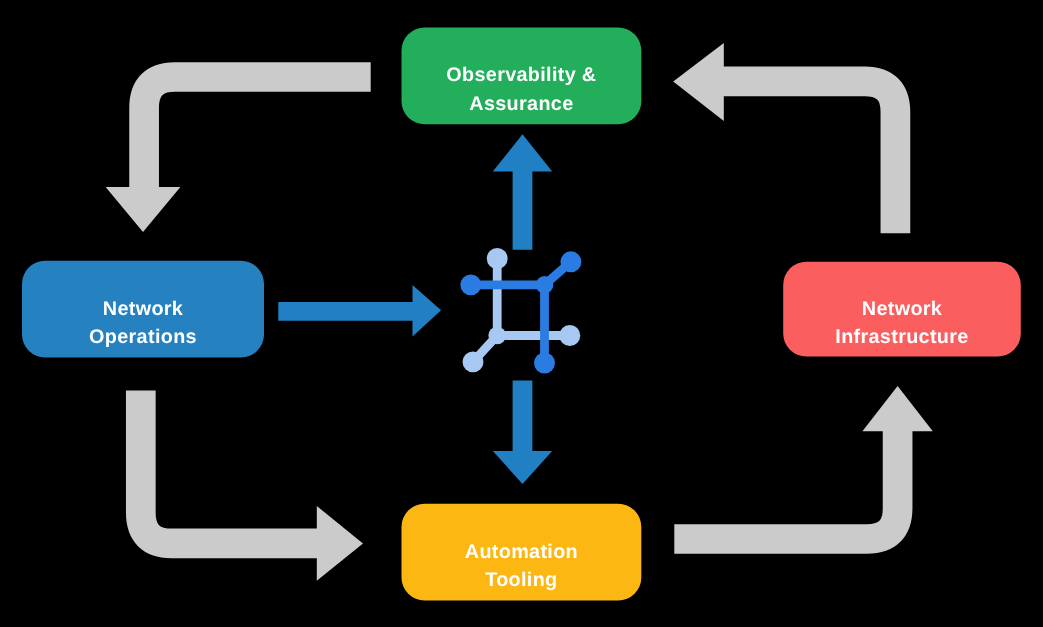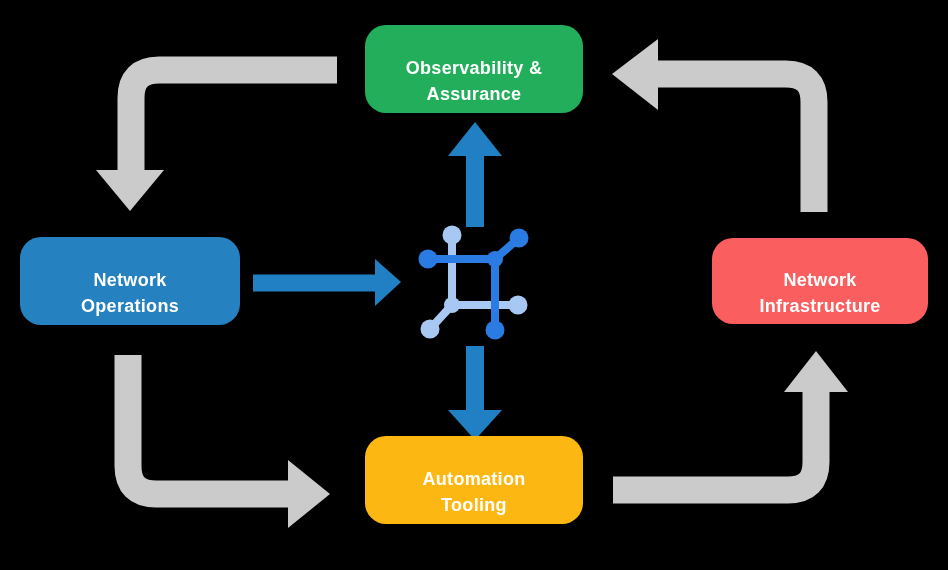--- a/index.html
+++ b/index.html
@@ -34,21 +34,21 @@
     font-size: 18px;
     font-weight: 600;
     letter-spacing: 0.3px;
     line-height: 1.45;
     white-space: pre-line;
     margin-top: 24px;
   }
   .box-observability { left: 365px; top: 25px;  width: 218px; height: 88px; }
   .box-operations    { left: 20px;  top: 237px; width: 220px; height: 88px; }
   .box-infrastructure{ left: 712px; top: 238px; width: 216px; height: 86px; }
-  .box-automation    { left: 365px; top: 436px; width: 218px; height: 88px; }
+  .box-automation    { left: 365px; top: 458px; width: 218px; height: 88px; }
 </style>
 </head>
 <body>
 
 <div class="stage">
 
   <svg class="arrow-layer" width="948" height="570" viewBox="0 0 948 570">
 
     <g>
       <path d="M337 70 L159 70 Q131 70 131 98 L131 172" fill="none" stroke-width="27" stroke="#CBCBCB"></path>

